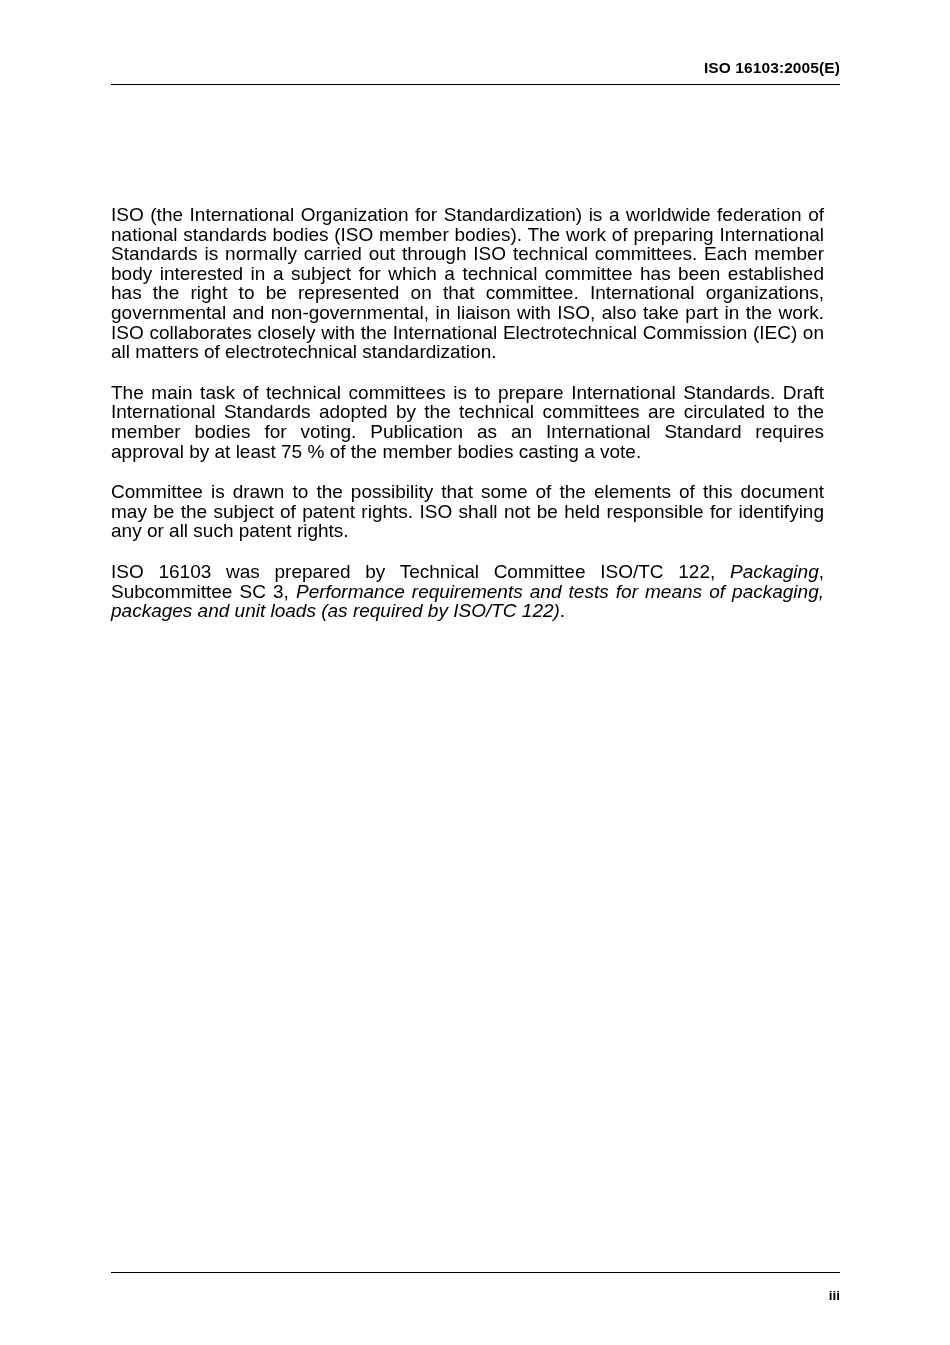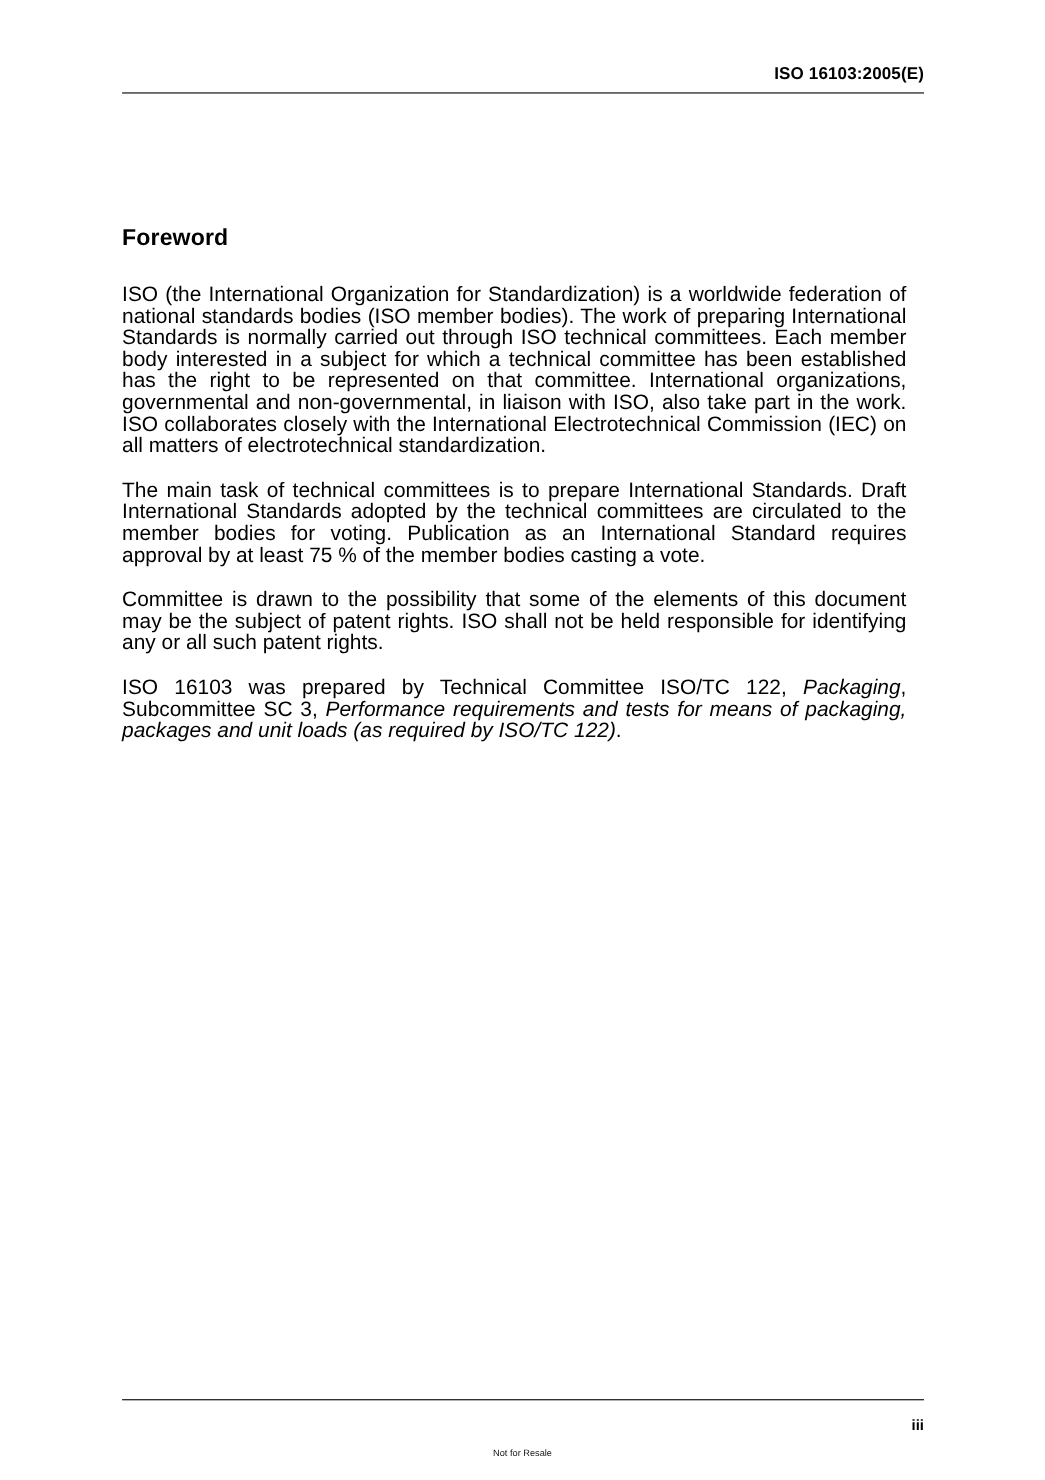--- a/index.html
+++ b/index.html
@@ -116,30 +116,28 @@
 </head>
 <body>
 
 <div class="page">
 
   <div class="header-rule"></div>
   <div class="header-title">ISO 16103:2005(E)</div>
 
   <div class="content">
 
-    <h1 class="section-title">Foreword</h1>
 
     <p class="para">ISO (the International Organization for Standardization) is a worldwide federation of national standards bodies (ISO member bodies). The work of preparing International Standards is normally carried out through ISO technical committees. Each member body interested in a subject for which a technical committee has been established has the right to be represented on that committee. International organizations, governmental and non-governmental, in liaison with ISO, also take part in the work. ISO collaborates closely with the International Electrotechnical Commission (IEC) on all matters of electrotechnical standardization.</p>
 
 
     <p class="para">The main task of technical committees is to prepare International Standards. Draft International Standards adopted by the technical committees are circulated to the member bodies for voting. Publication as an International Standard requires approval by at least 75 % of the member bodies casting a vote.</p>
 
     <p class="para">Committee is drawn to the possibility that some of the elements of this document may be the subject of patent rights. ISO shall not be held responsible for identifying any or all such patent rights.</p>
 
     <p class="para"><span>ISO 16103 was prepared by Technical Committee ISO/TC 122, </span><span class="it">Packaging</span><span>, Subcommittee SC 3, </span><span class="it">Performance requirements and tests for means of packaging, packages and unit loads (as required by ISO/TC 122)</span><span>.</span></p>
   </div>
 
   <div class="footer-rule"></div>
   <div class="footer-page">iii</div>
 
-  <div class="stamp-resale">Not for Resale</div>
 
 </div>
 
 </body></html>

